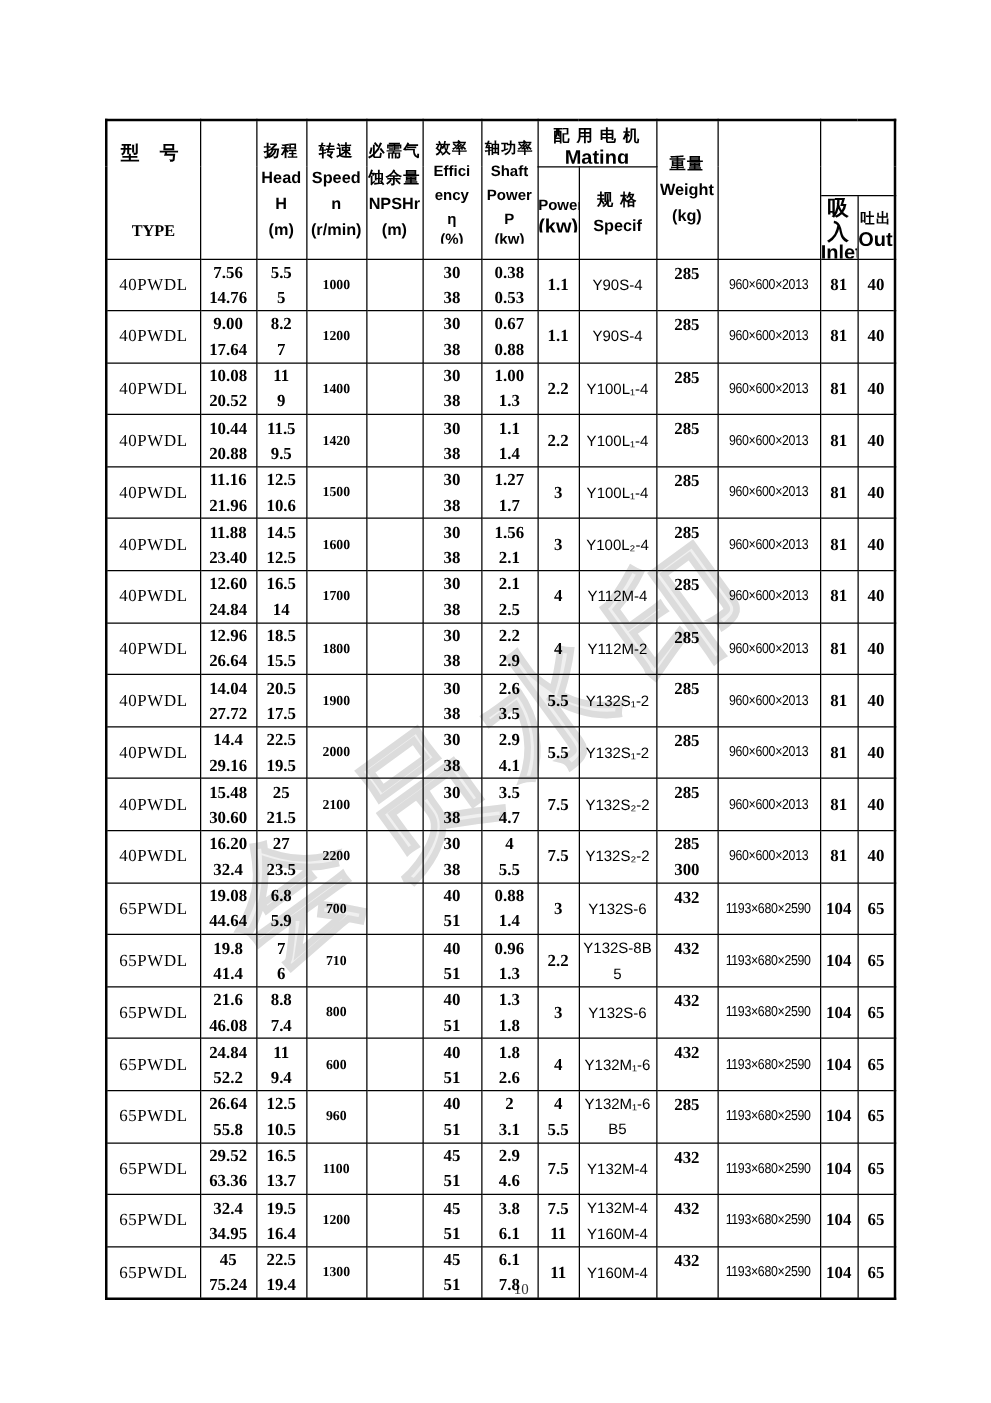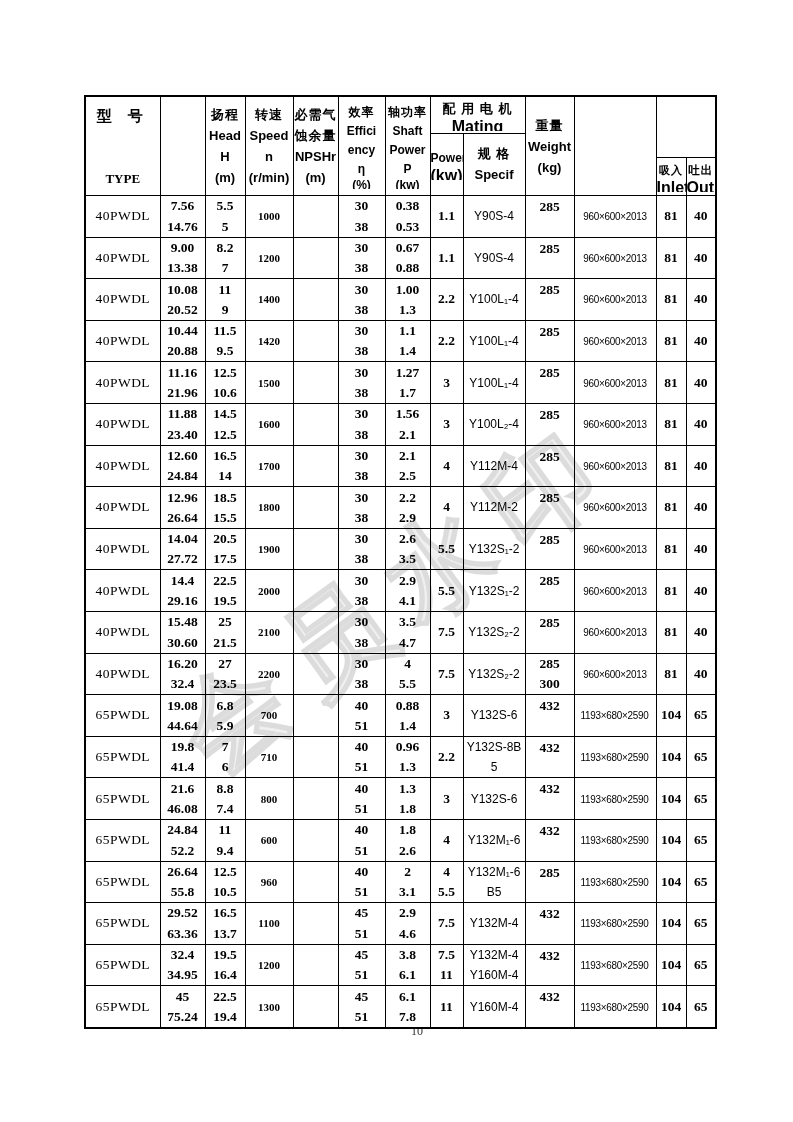--- a/index.html
+++ b/index.html
@@ -126,21 +126,21 @@
           <div class="hline en">Power</div>
           <div class="clip2 en">(kw)</div>
         </td>
         <td rowspan="2">
           <div class="hline cn">规  格</div>
           <div class="hline en">Specif</div>
         </td>
       </tr>
       <tr class="h3">
         <td class="tight">
-          <div class="hline cn" style="font-size:11px">吸入</div>
+          <div class="hline cn" style="font-size:17px">吸入</div>
           <div class="clip2 en">Inlet</div>
         </td>
         <td class="tight">
           <div class="hline cn" style="font-size:11.5px">吐出</div>
           <div class="clip2 en">Outlet</div>
         </td>
       </tr>
     </thead>
     <tbody id="rows">
         <tr>
@@ -207,21 +207,21 @@
           </td>
         </tr>
         <tr>
           <td>
             <div class="c-mid ">
               <span class="model-cell-inner">40PWDL</span>
             </div>
           </td>
           <td class="c-two">
             <div class="l num">9.00</div>
-            <div class="l num">13.38</div>
+            <div class="l num">17.64</div>
           </td>
           <td class="c-two">
             <div class="l num">8.2</div>
             <div class="l num">7</div>
           </td>
           <td>
             <div class="c-mid ">
               <span class="num spd">1200</span>
             </div>
           </td>

